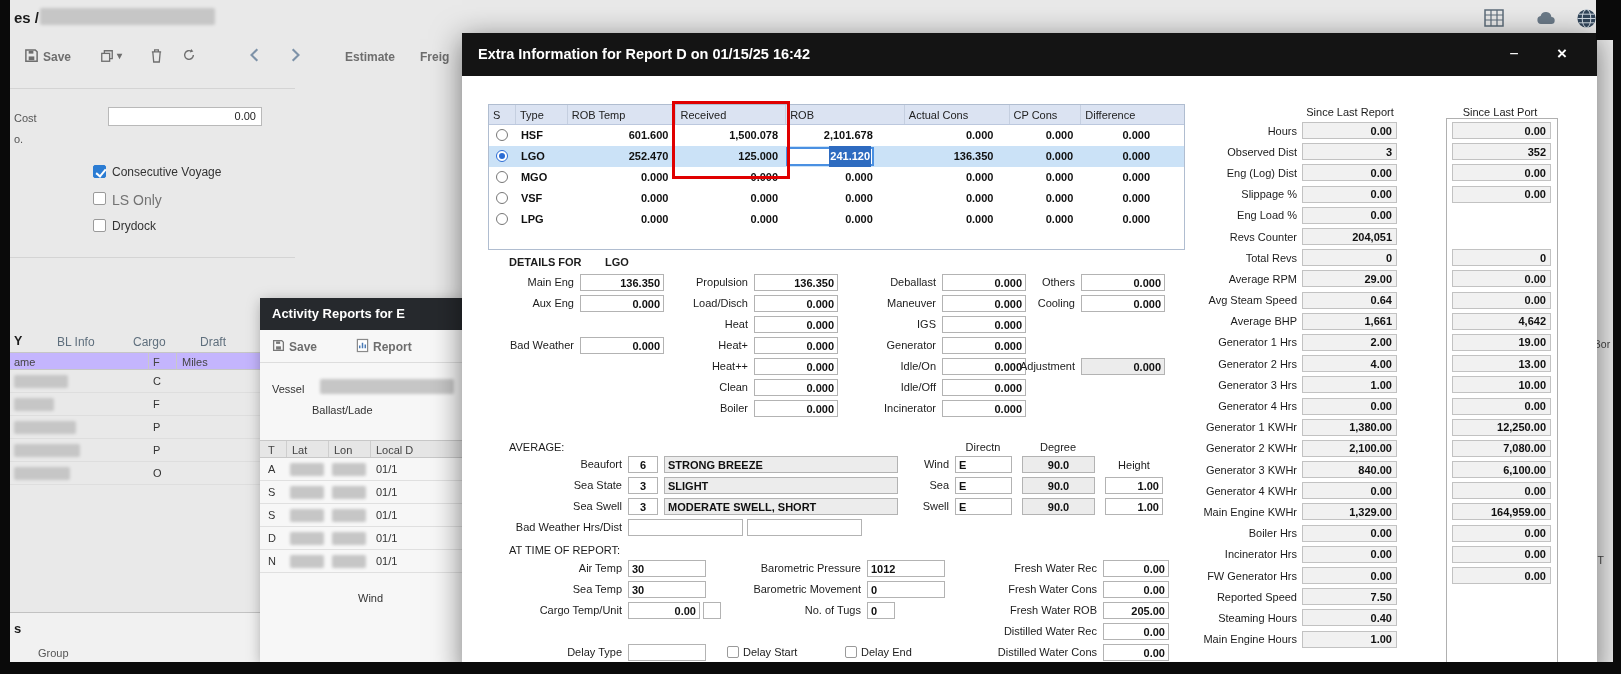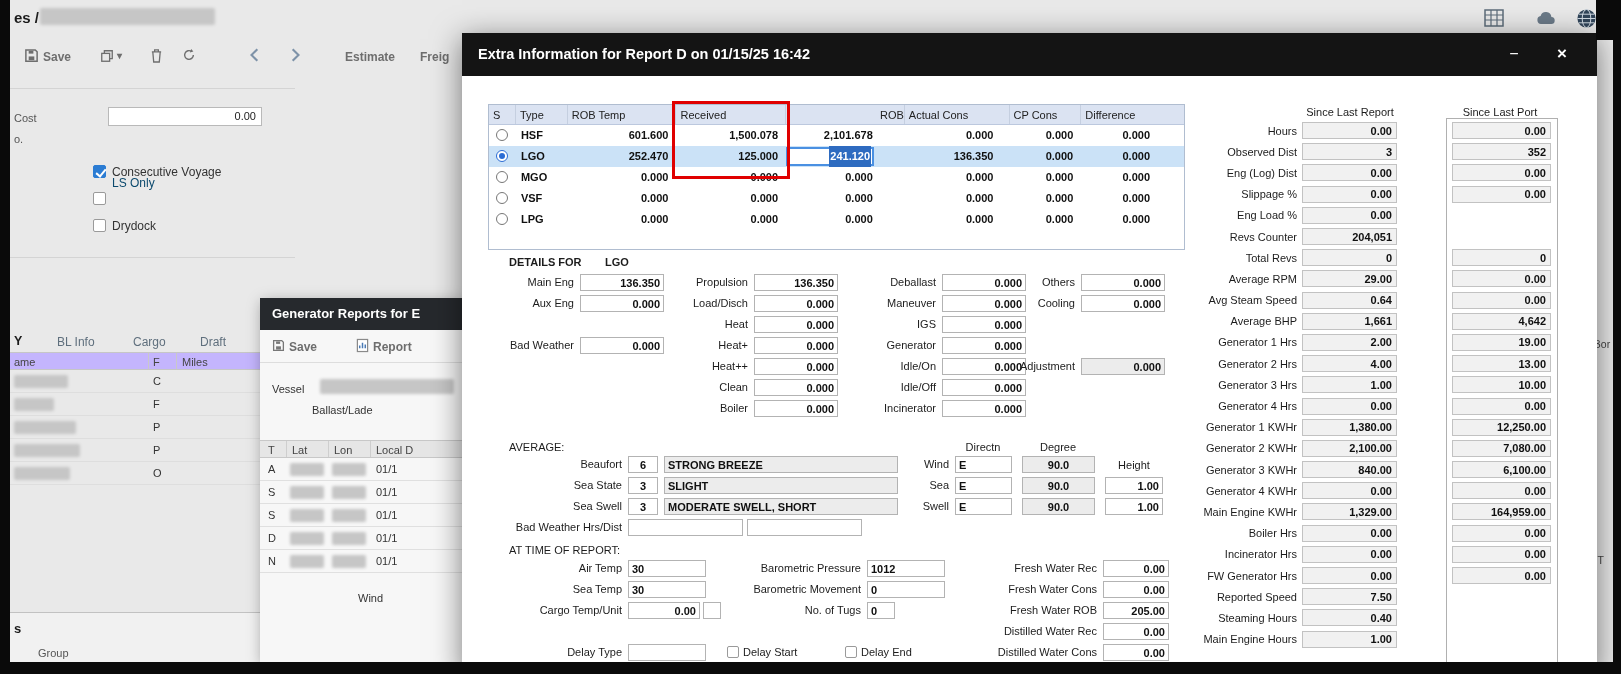--- a/index.html
+++ b/index.html
@@ -133,21 +133,21 @@
   <div class="txt tool-lbl" style="left:410px;top:50px">Freig</div>
 
   <div class="hline" style="left:0;top:88px;width:285px"></div>
   <div class="txt" style="left:4px;top:112px;color:#555">Cost</div>
   <div class="abs" style="left:98px;top:107px;width:154px;height:19px;border:1px solid #b9b9b9;background:#fff;text-align:right;line-height:17px;padding-right:5px;color:#222">0.00</div>
   <div class="txt" style="left:4px;top:133px;color:#555">o.</div>
 
   <span class="cb on" style="left:83px;top:165px"></span>
   <div class="txt" style="left:102px;top:165px;font-size:12px;color:#333">Consecutive Voyage</div>
   <span class="cb" style="left:83px;top:192px"></span>
-  <div class="txt" style="left:102px;top:176px;font-size:12px;color:#0c4a6e">LS Only</div>
+  <div class="txt" style="left:102px;top:192px;font-size:14px;color:#737373">LS Only</div>
   <span class="cb" style="left:83px;top:219px"></span>
   <div class="txt" style="left:102px;top:219px;font-size:12px;color:#333">Drydock</div>
   <div class="hline" style="left:0;top:257px;width:285px"></div>
 
   <div class="txt" style="left:4px;top:334px;font-size:12.5px;font-weight:bold;color:#1a1a1a">Y</div>
   <div class="txt tab-lbl" style="left:47px;top:335px">BL Info</div>
   <div class="txt tab-lbl" style="left:123px;top:335px">Cargo</div>
   <div class="txt tab-lbl" style="left:190px;top:335px">Draft</div>
 
   <div class="lt-footer" style="left:0;width:462px">
@@ -188,21 +188,21 @@
     <div class="lt-row">
       <span class="redact" style="left:4px;top:5px;height:13px"></span>
       <span class="lt-flag">O</span>
     </div>
   </div>
 
 <div class="txt" style="left:1588px;top:338px;font-size:10.5px;color:#444;z-index:1">f Bor</div>
 <div class="txt" style="left:1590px;top:554px;font-size:10.5px;color:#444;z-index:1">RT</div>
 
 <div class="activity">
-  <div class="act-title">Generator Reports for E</div>
+  <div class="act-title">Activity Reports for E</div>
   <span class="abs" style="left:12px;top:41px"><svg width="13" height="13" viewBox="0 0 16 16">
         <path d="M2 2h10l2 2v10H2z" fill="none" stroke="#777" stroke-width="1.6"></path>
         <rect x="5" y="9" width="6" height="4" fill="#777"></rect>
         <rect x="5" y="3" width="5" height="3" fill="#777"></rect>
       </svg></span>
   <div class="txt tool-lbl" style="left:29px;top:42px">Save</div>
   <span class="abs" style="left:96px;top:40px"><svg width="13" height="15" viewBox="0 0 14 16">
         <rect x="1.5" y="1.5" width="11" height="13" fill="#fff" stroke="#8a8a8a" stroke-width="1.3"></rect>
         <path d="M4 11V8M7 11V5M10 11V7" stroke="#4a7ab5" stroke-width="1.6"></path>
       </svg></span>
@@ -264,21 +264,21 @@
   <div class="m-title">Extra Information for Report D on 01/15/25 16:42</div>
   <span class="m-btn" style="left:1035px;width:34px;font-size:16px">−</span>
   <span class="m-btn" style="left:1082px;width:36px;font-size:17px;font-weight:bold">×</span>
 
   <div class="fuel">
     <div class="fuel-head">
       <span class="fh cS">S</span>
       <span class="fh cT" style="padding-left:4px">Type</span>
       <span class="fh c1" style="text-align:left;padding:4px 0 0 4px">ROB Temp</span>
       <span class="fh c2" style="text-align:left;padding:4px 0 0 4px">Received</span>
-      <span class="fh c3" style="text-align:right;padding:4px 0 8px 4px">ROB</span>
+      <span class="fh c3" style="text-align:left;padding:4px 0 8px 4px">ROB</span>
       <span class="fh c4" style="text-align:left;padding:4px 0 0 4px">Actual Cons</span>
       <span class="fh c5" style="text-align:left;padding:4px 0 0 4px">CP Cons</span>
       <span class="fh c6" style="text-align:left;padding:4px 0 0 4px">Difference</span>
     </div>
 
     <div class="frow">
       <span class="fcell cS"><span class="radio"></span></span>
       <span class="fcell cT">HSF</span>
       <span class="fcell c1">601.600</span>
       <span class="fcell c2">1,500.078</span>

